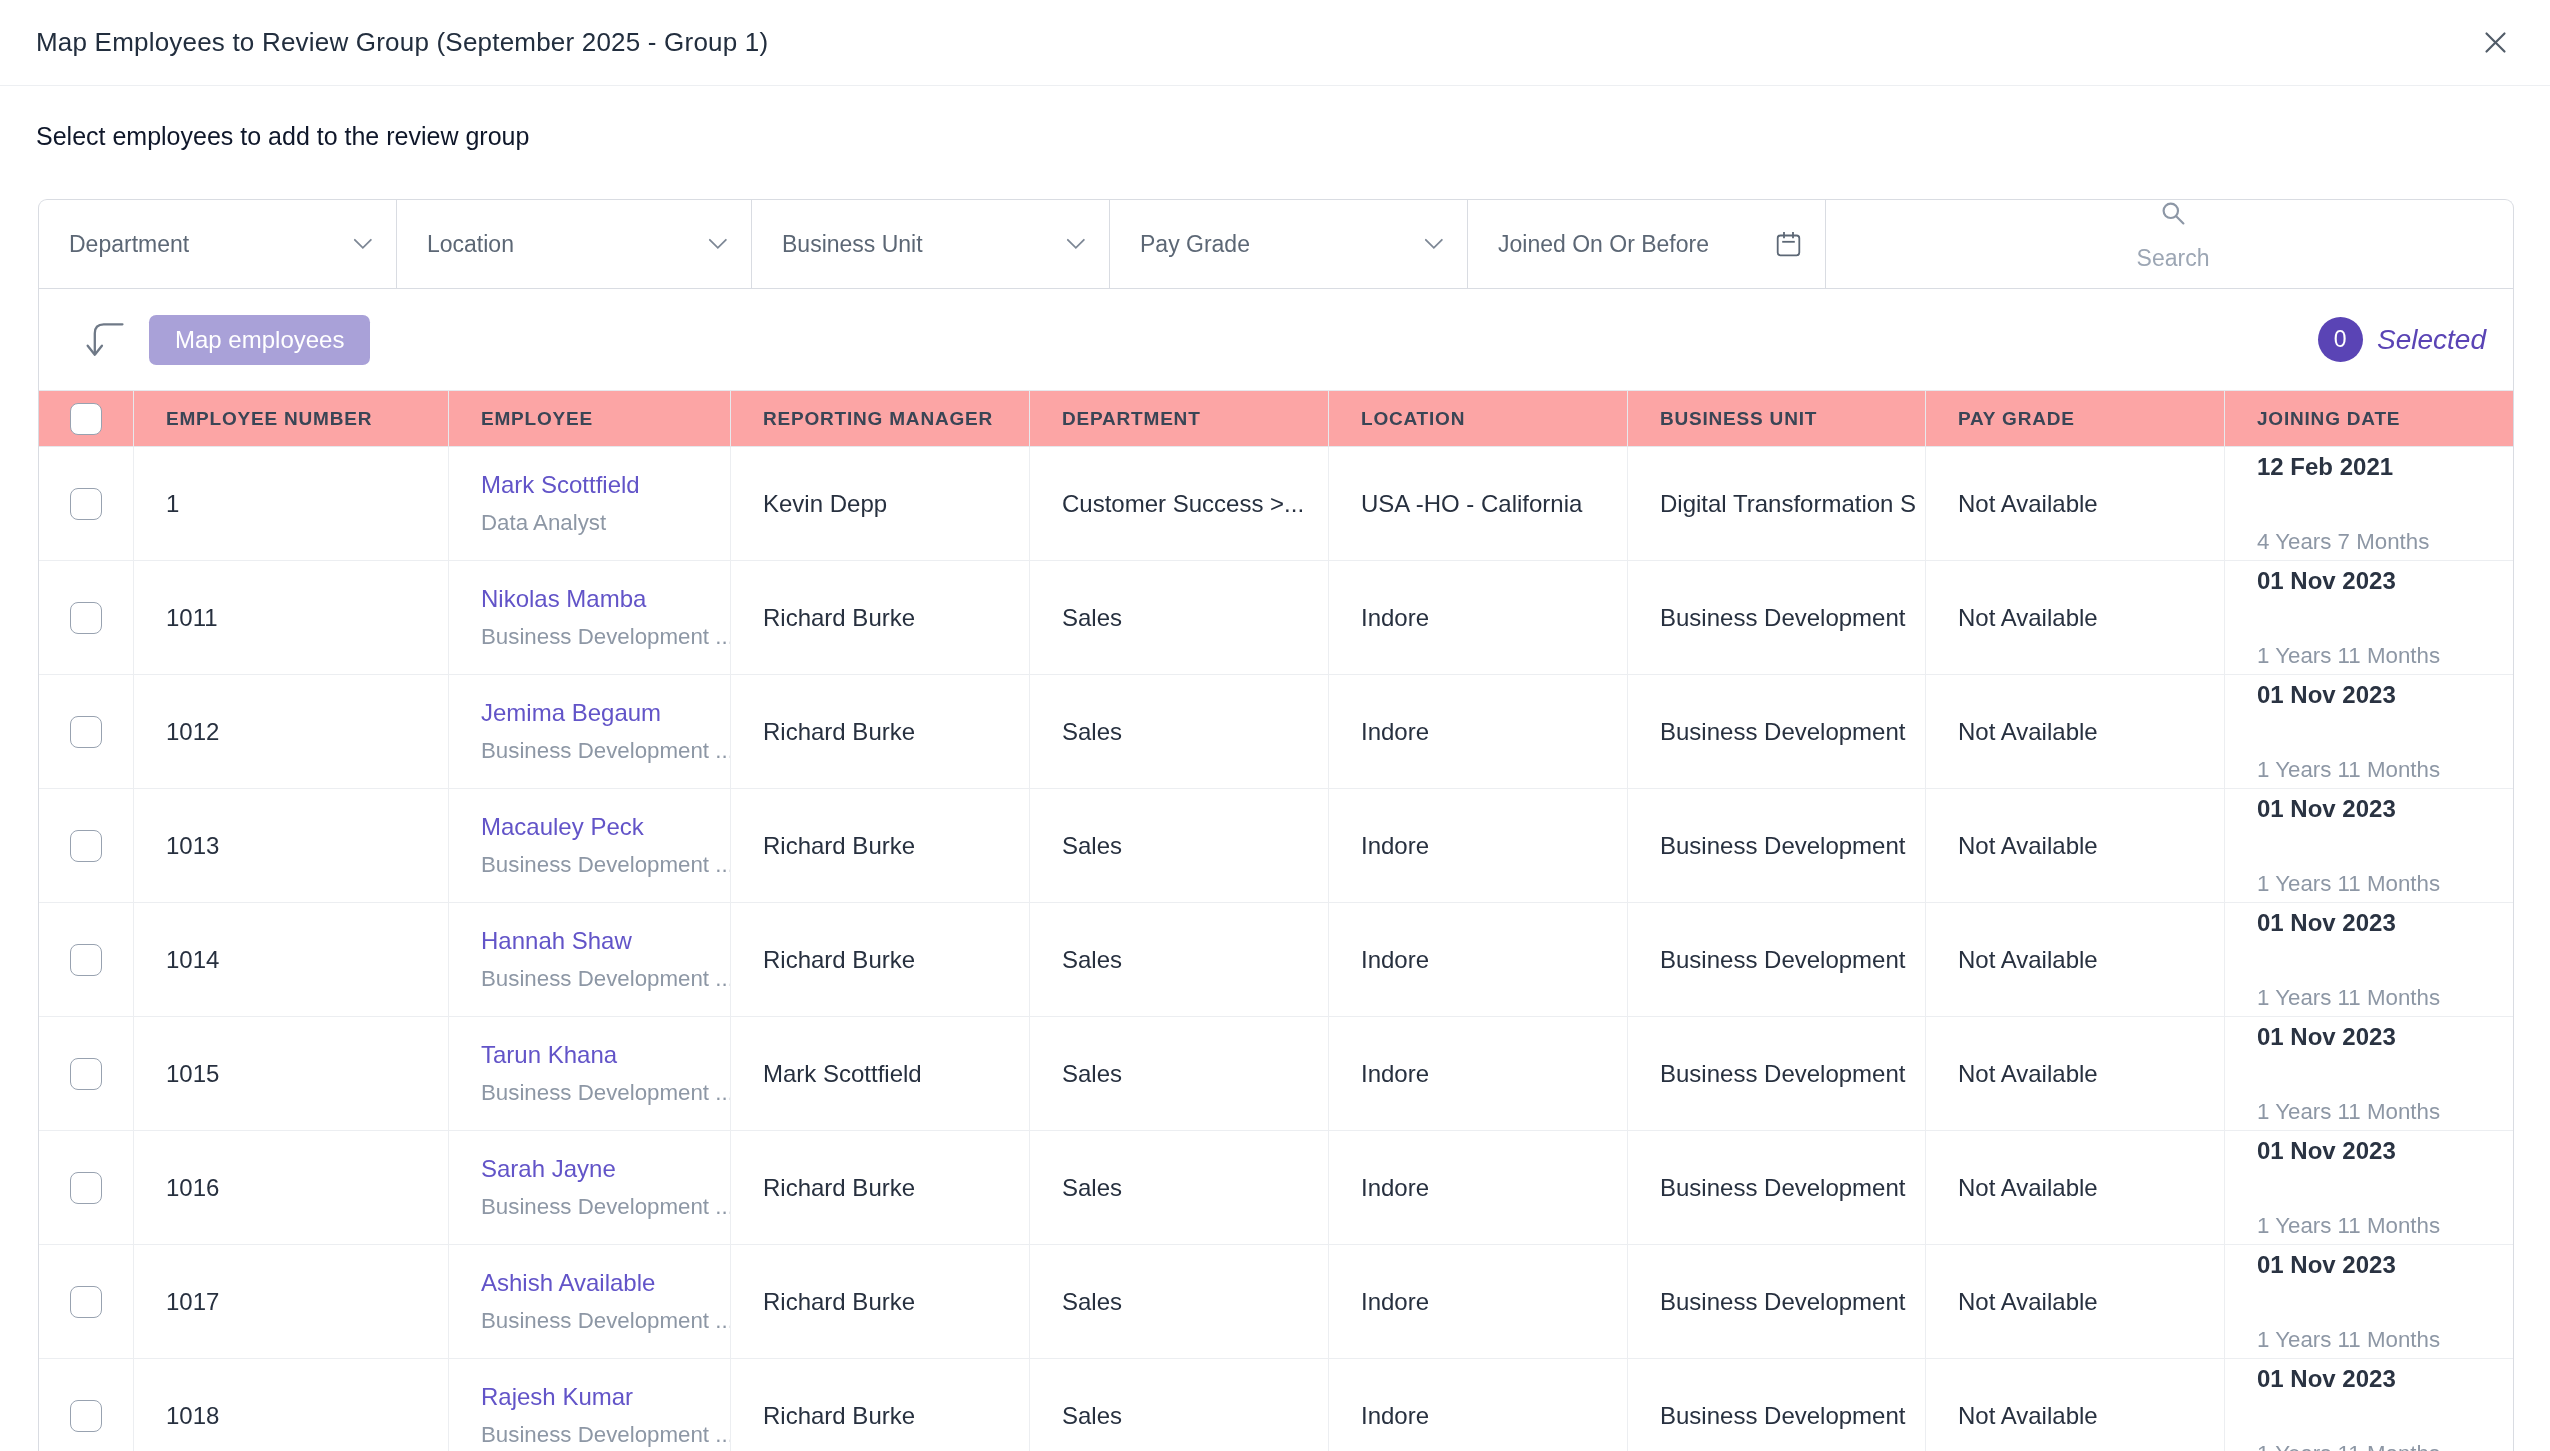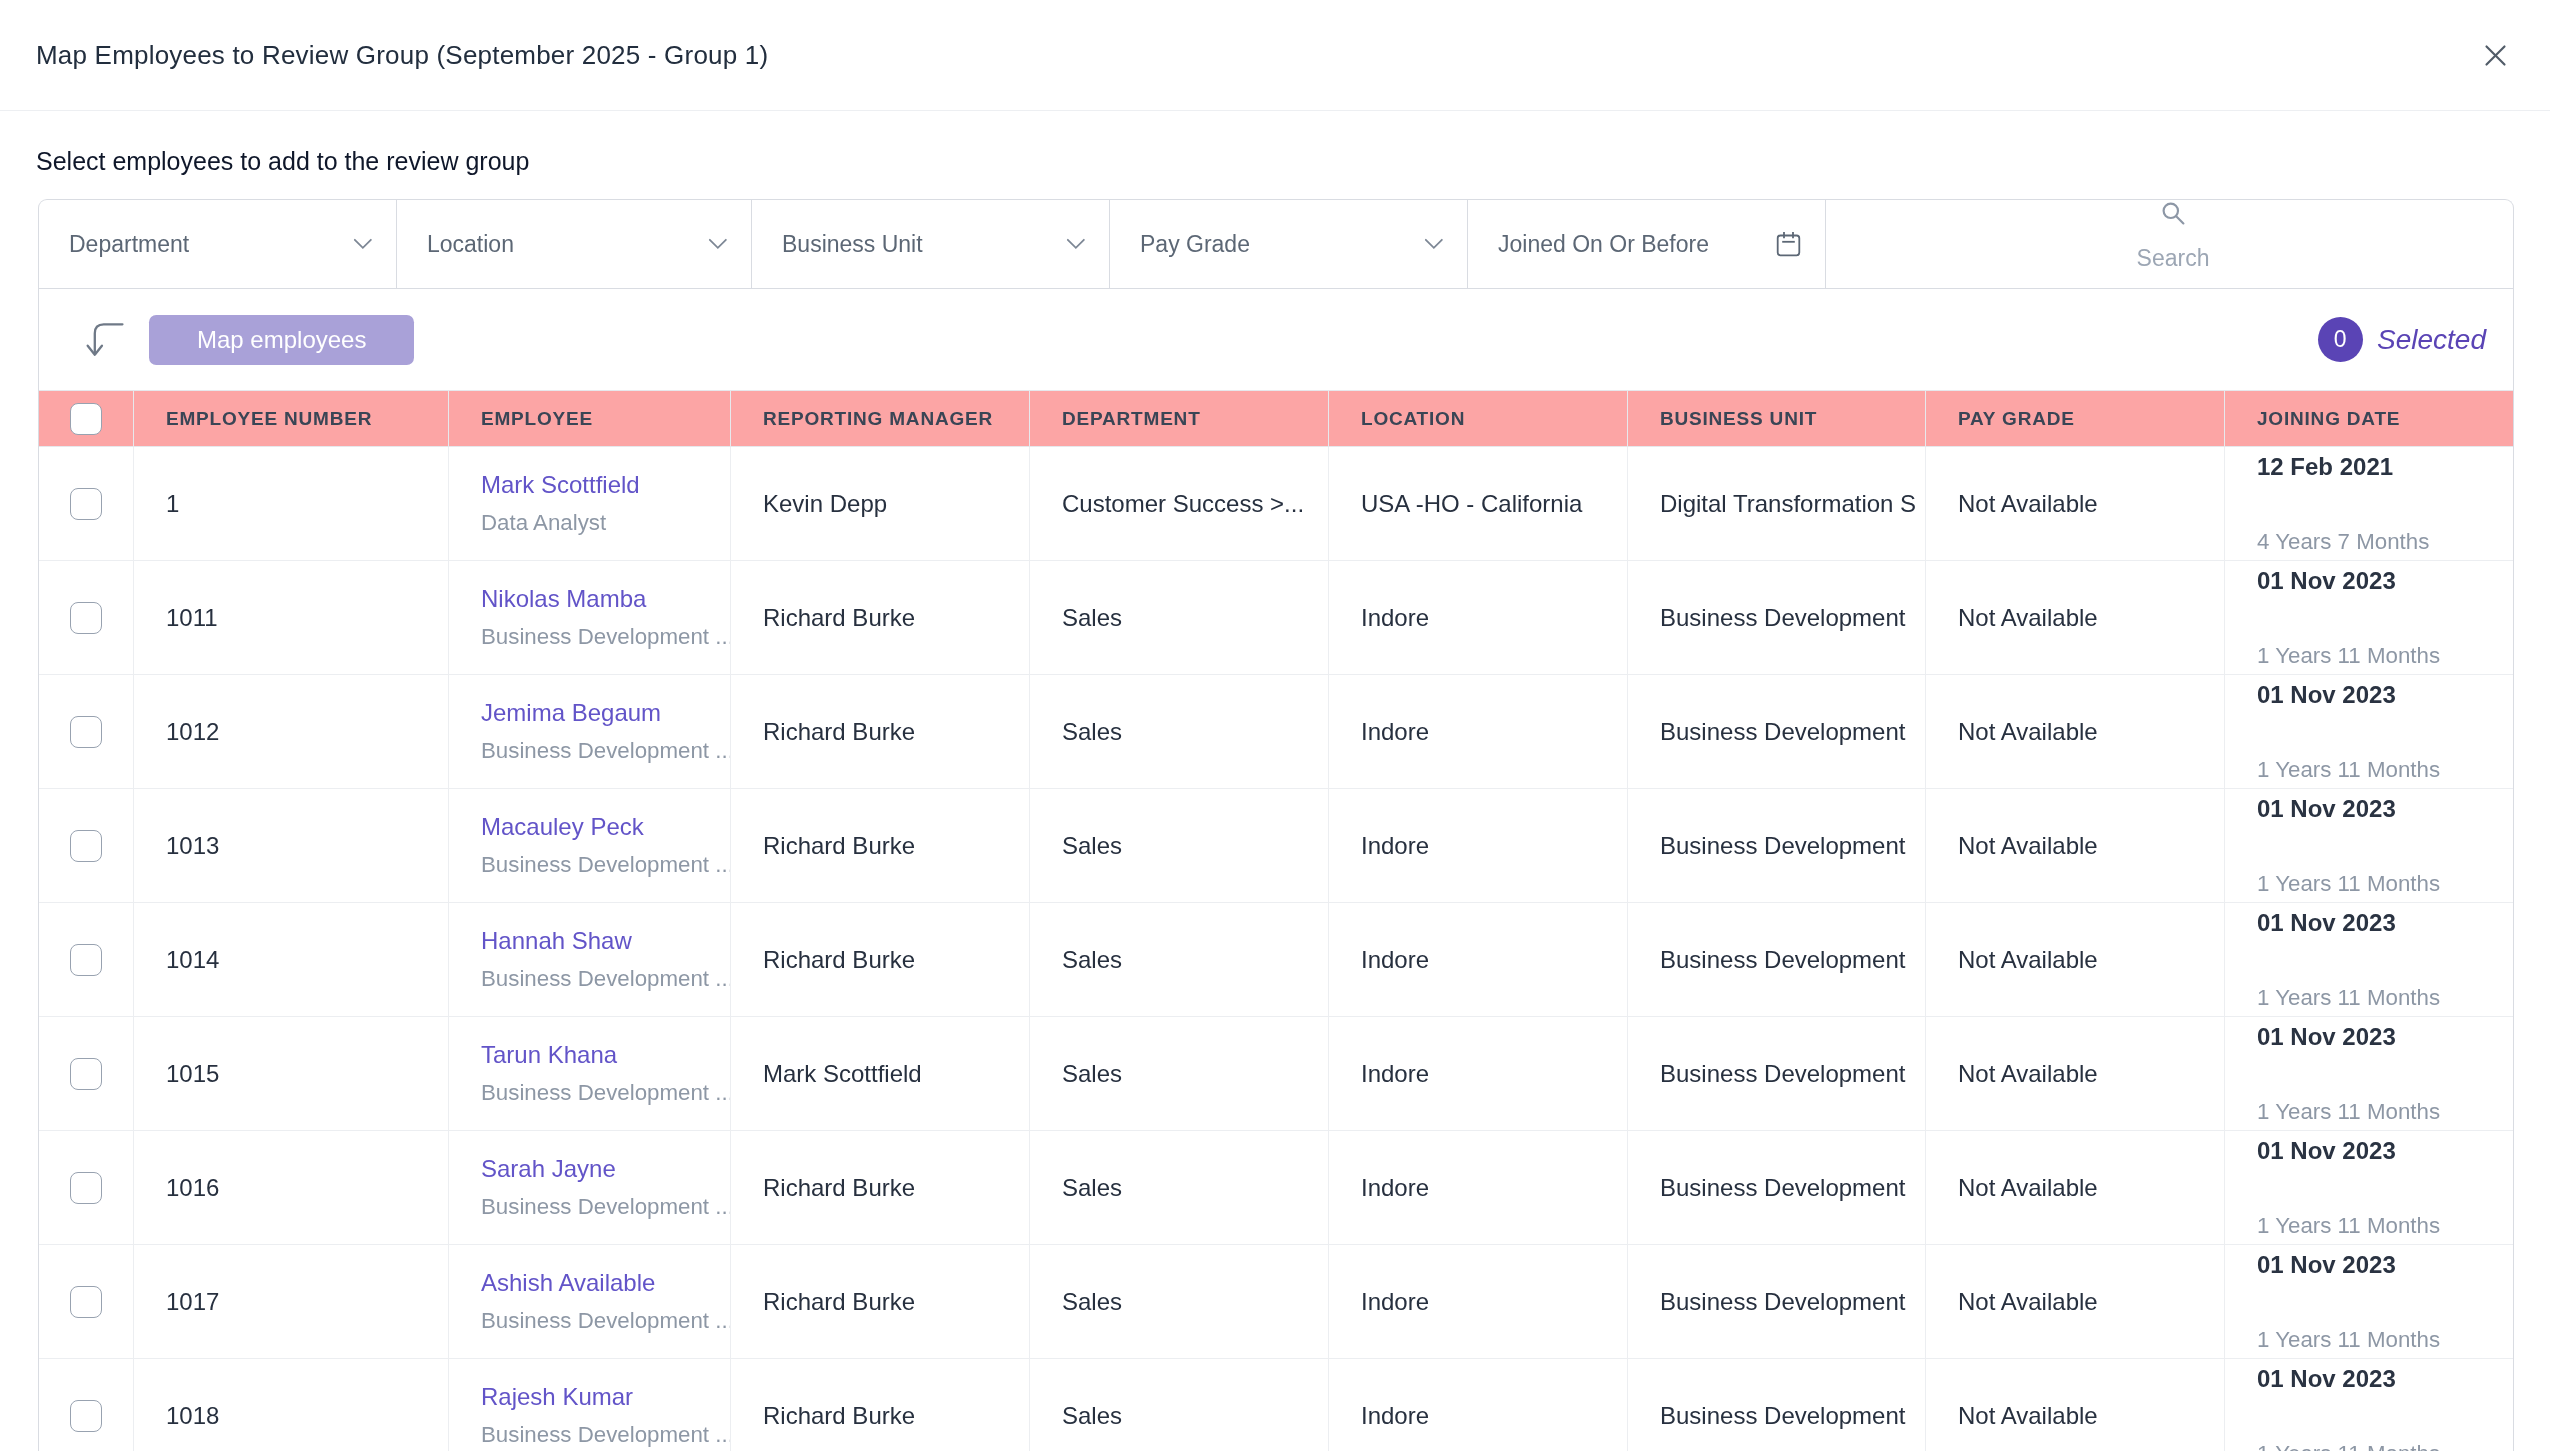--- a/index.html
+++ b/index.html
@@ -5,21 +5,21 @@
   :root{
     --cols: 95px 315px 282px 299px 299px 299px 298px 299px 1fr;
     --accent:#6254c8; --badge:#5a44b5; --btn:#a9a1d8;
     --text:#2b3442; --sub:#8d97a5; --line:#eceef1; --outline:#d9dce2;
   }
   html,body{margin:0;padding:0;background:#fff;}
   body{font-family:"Liberation Sans","DejaVu Sans",sans-serif;}
   .app{position:relative;width:2550px;height:1452px;background:#fff;overflow:hidden;color:var(--text);}
 
   
-  .titlebar{height:111px;display:flex;align-items:center;justify-content:space-between;
+  .titlebar{height:86px;display:flex;align-items:center;justify-content:space-between;
     padding:0 36px;border-bottom:1.8px solid #edeff2;box-sizing:border-box;}
   .title{font-size:26px;font-weight:500;color:#222e3e;letter-spacing:0.2px;}
   .close-btn{background:none;border:none;cursor:pointer;padding:5.4px;display:flex;}
 
   .subtitle{padding:36px 36px 0;font-size:25px;font-weight:500;color:#0f172a;}
 
   
   .panel{position:absolute;left:38px;top:199px;width:2474px;bottom:0;
     border:0.9px solid var(--outline);border-bottom:none;border-radius:9px 9px 0 0;
     display:flex;flex-direction:column;box-sizing:content-box;background:#fff;}
@@ -30,21 +30,21 @@
   .filter-cell{display:flex;align-items:center;gap:14.3px;padding:0 23px 0 30px;
     border-right:0.9px solid var(--outline);font-size:23px;color:#5c6775;overflow:hidden;white-space:nowrap;}
   .filter-cell:last-child{border-right:none;flex-direction:column;}
   .filter-cell .flabel{flex:1;}
   .search-cell{color:#9ca6b4;gap:18px;}
   .search-cell .flabel{flex:1;color:#9ca6b4;}
 
   
   .toolbar{height:101px;min-height:101px;display:flex;align-items:center;padding:0 27px 0 0;}
   .dl-icon{margin-left:46px;display:flex;}
-  .map-btn{margin-left:23px;height:50px;padding:0 48px;font-size:24px;font-weight:500;
+  .map-btn{margin-left:23px;height:50px;padding:0 26px;font-size:24px;font-weight:500;
     color:#fff;background:var(--btn);border:none;border-radius:7.2px;cursor:default;font-family:inherit;}
   .tb-spacer{flex:1;}
   .sel-badge{width:45px;height:45px;border-radius:50%;background:var(--badge);color:#fff;
     display:flex;align-items:center;justify-content:center;font-size:23px;font-weight:500;}
   .sel-label{margin-left:14.3px;font-size:28px;font-weight:500;color:var(--badge);font-style:italic;}
 
   
   .thead{height:55px;min-height:55px;background:#fca5a5;display:grid;grid-template-columns:var(--cols);
     border-top:0.9px solid #e6e8ec;border-bottom:0.9px solid #e6e8ec;}
   .th{display:flex;align-items:center;padding:0 16px 0 32px;font-size:19px;font-weight:700;

